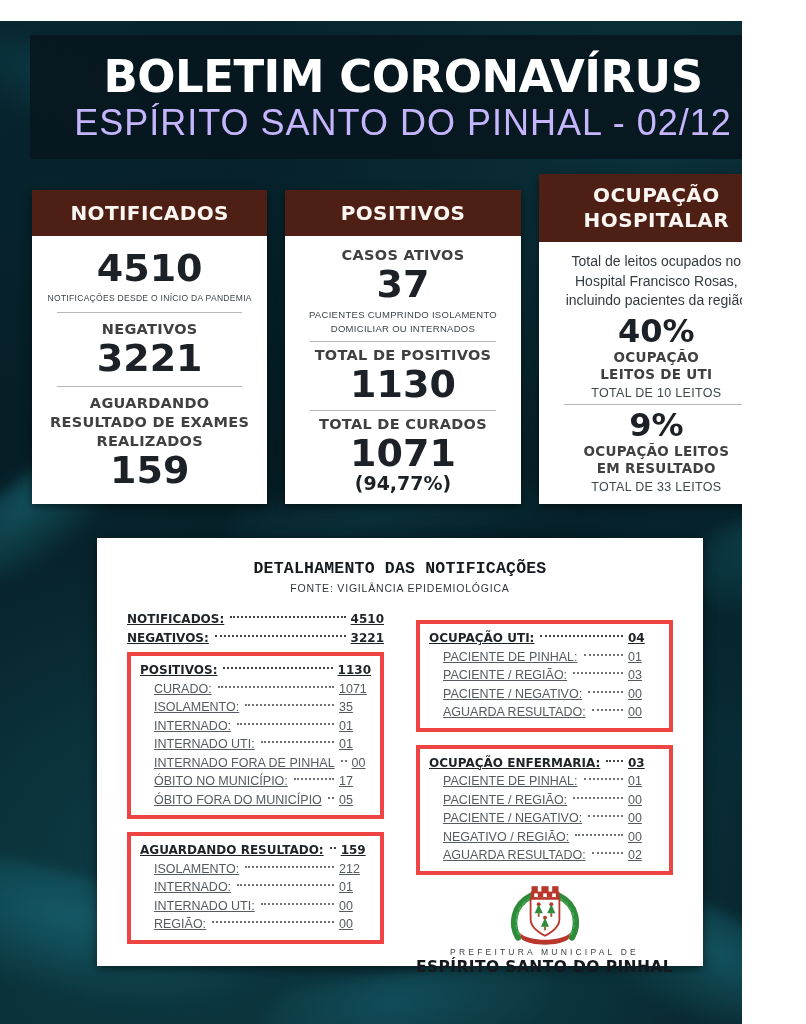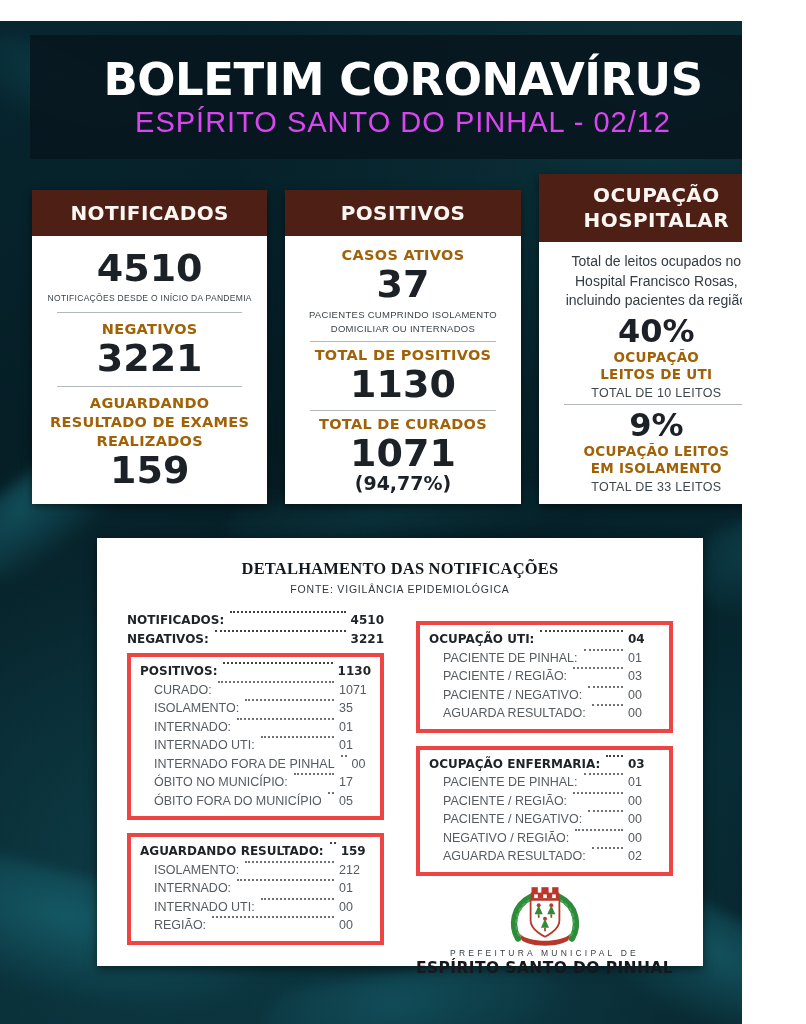--- a/index.html
+++ b/index.html
@@ -40,21 +40,21 @@
     position: absolute; left: 30px; top: 14px; width: 746px; height: 124px;
     background: rgba(8, 23, 31, .93);
     display: flex; flex-direction: column; align-items: center; justify-content: center;
     gap: 6px;
   }
   .masthead h1 {
     font-family: "DejaVu Sans", sans-serif; font-weight: bold;
     font-size: 45px; letter-spacing: -0.5px; color: #ffffff; line-height: 1;
   }
   .masthead .subtitle {
-    font-size: 29px; font-weight: 400; letter-spacing: 1px; color: #d946ef; line-height: 1;
+    font-size: 36px; font-weight: 400; letter-spacing: 1px; color: #c4b5fd; line-height: 1;
   }
 
   
   .cards-row {
     position: absolute; left: 32px; top: 153px; width: 742px; height: 330px;
     display: flex; gap: 18px;
   }
   .card {
     flex: 1; display: flex; flex-direction: column;
     box-shadow: 0 3px 8px rgba(0,0,0,.5);
@@ -72,48 +72,48 @@
     display: flex; flex-direction: column; justify-content: space-evenly; align-items: center;
     padding: 6px 10px; text-align: center;
   }
   .big {
     font-family: "DejaVu Sans", sans-serif; font-weight: bold;
     font-size: 38px; line-height: 1.05; color: #1b2126;
   }
   .pct { font-size: 32px; }
   .lbl {
     font-family: "DejaVu Sans", sans-serif; font-weight: bold;
-    font-size: 14.5px; letter-spacing: .3px; color: #a16207; line-height: 1.3;
+    font-size: 14.5px; letter-spacing: .3px; color: #404040; line-height: 1.3;
   }
   .cap {
     font-size: 8.5px; letter-spacing: .3px; color: #3c444a; line-height: 1.5; margin-top: 3px;
   }
   .cap2 { font-size: 9.5px; }
   .rule { width: 86%; border-top: 1px solid #b3b8bb; }
   .intro { font-size: 14px; color: #333b41; line-height: 1.4; padding: 0 4px; }
   .sublight { font-size: 12.5px; color: #3f474d; letter-spacing: .3px; margin-top: 2px; }
   .stack { display: flex; flex-direction: column; align-items: center; }
 
   
   .detail-card {
     position: absolute; left: 97px; top: 517px; width: 606px; height: 428px;
     background: #ffffff; box-shadow: 0 3px 10px rgba(0,0,0,.55);
     padding: 21px 30px 0 30px;
   }
   .detail-title {
-    font-family: Liberation Serif, serif; font-weight: bold;
+    font-family: Liberation Mono, monospace; font-weight: bold;
     font-size: 16.5px; color: #14191e; text-align: center; letter-spacing: .2px;
   }
   .detail-source {
     font-size: 10.5px; color: #2f363c; letter-spacing: .8px; text-align: center; margin-top: 4px;
   }
   .detail-cols { display: flex; gap: 32px; margin-top: 16px; }
   .dcol { flex: 1; min-width: 0; }
 
-  .drow { display: flex; align-items: flex-start; font-size: 12.5px; line-height: 18.5px; color: #555b60; }
+  .drow { display: flex; align-items: center; font-size: 12.5px; line-height: 18.5px; color: #555b60; text-decoration: underline; }
   .drow.hd { font-weight: bold; color: #1d2327; font-family: "DejaVu Sans", sans-serif; font-size: 12px; }
   .drow .dlabel { white-space: nowrap; }
   .drow .lead { flex: 1; border-bottom: 2px dotted currentColor; margin: 0 5px 4px 6px; opacity: .85; min-width: 6px; }
   .drow .dval { flex: 0 0 32px; text-align: left; white-space: nowrap; }
   .dbox .drow:not(.hd) { padding-left: 14px; }
 
   .dbox { border: 4px solid #ef4444; padding: 5px 9px 6px 9px; margin-top: 5px; }
   .dbox + .dbox { margin-top: 13px; }
   .mt { margin-top: 13px; }
 
@@ -196,21 +196,21 @@
         <div class="stack">
           <div class="big pct">40%</div>
           <div class="lbl" style="font-size:13.5px">OCUPAÇÃO</div>
           <div class="lbl" style="font-size:13.5px">LEITOS DE UTI</div>
           <div class="sublight">TOTAL DE 10 LEITOS</div>
         </div>
         <div class="rule"></div>
         <div class="stack">
           <div class="big pct">9%</div>
           <div class="lbl" style="font-size:13.5px">OCUPAÇÃO LEITOS</div>
-          <div class="lbl" style="font-size:13.5px">EM ISOLAMENTO</div>
+          <div class="lbl" style="font-size:13.5px">EM RESULTADO</div>
           <div class="sublight">TOTAL DE 33 LEITOS</div>
         </div>
       </div>
     </section>
   </div>
 
   <section class="detail-card">
     <h2 class="detail-title">DETALHAMENTO DAS NOTIFICAÇÕES</h2>
     <div class="detail-source">FONTE: VIGILÂNCIA EPIDEMIOLÓGICA</div>
 

